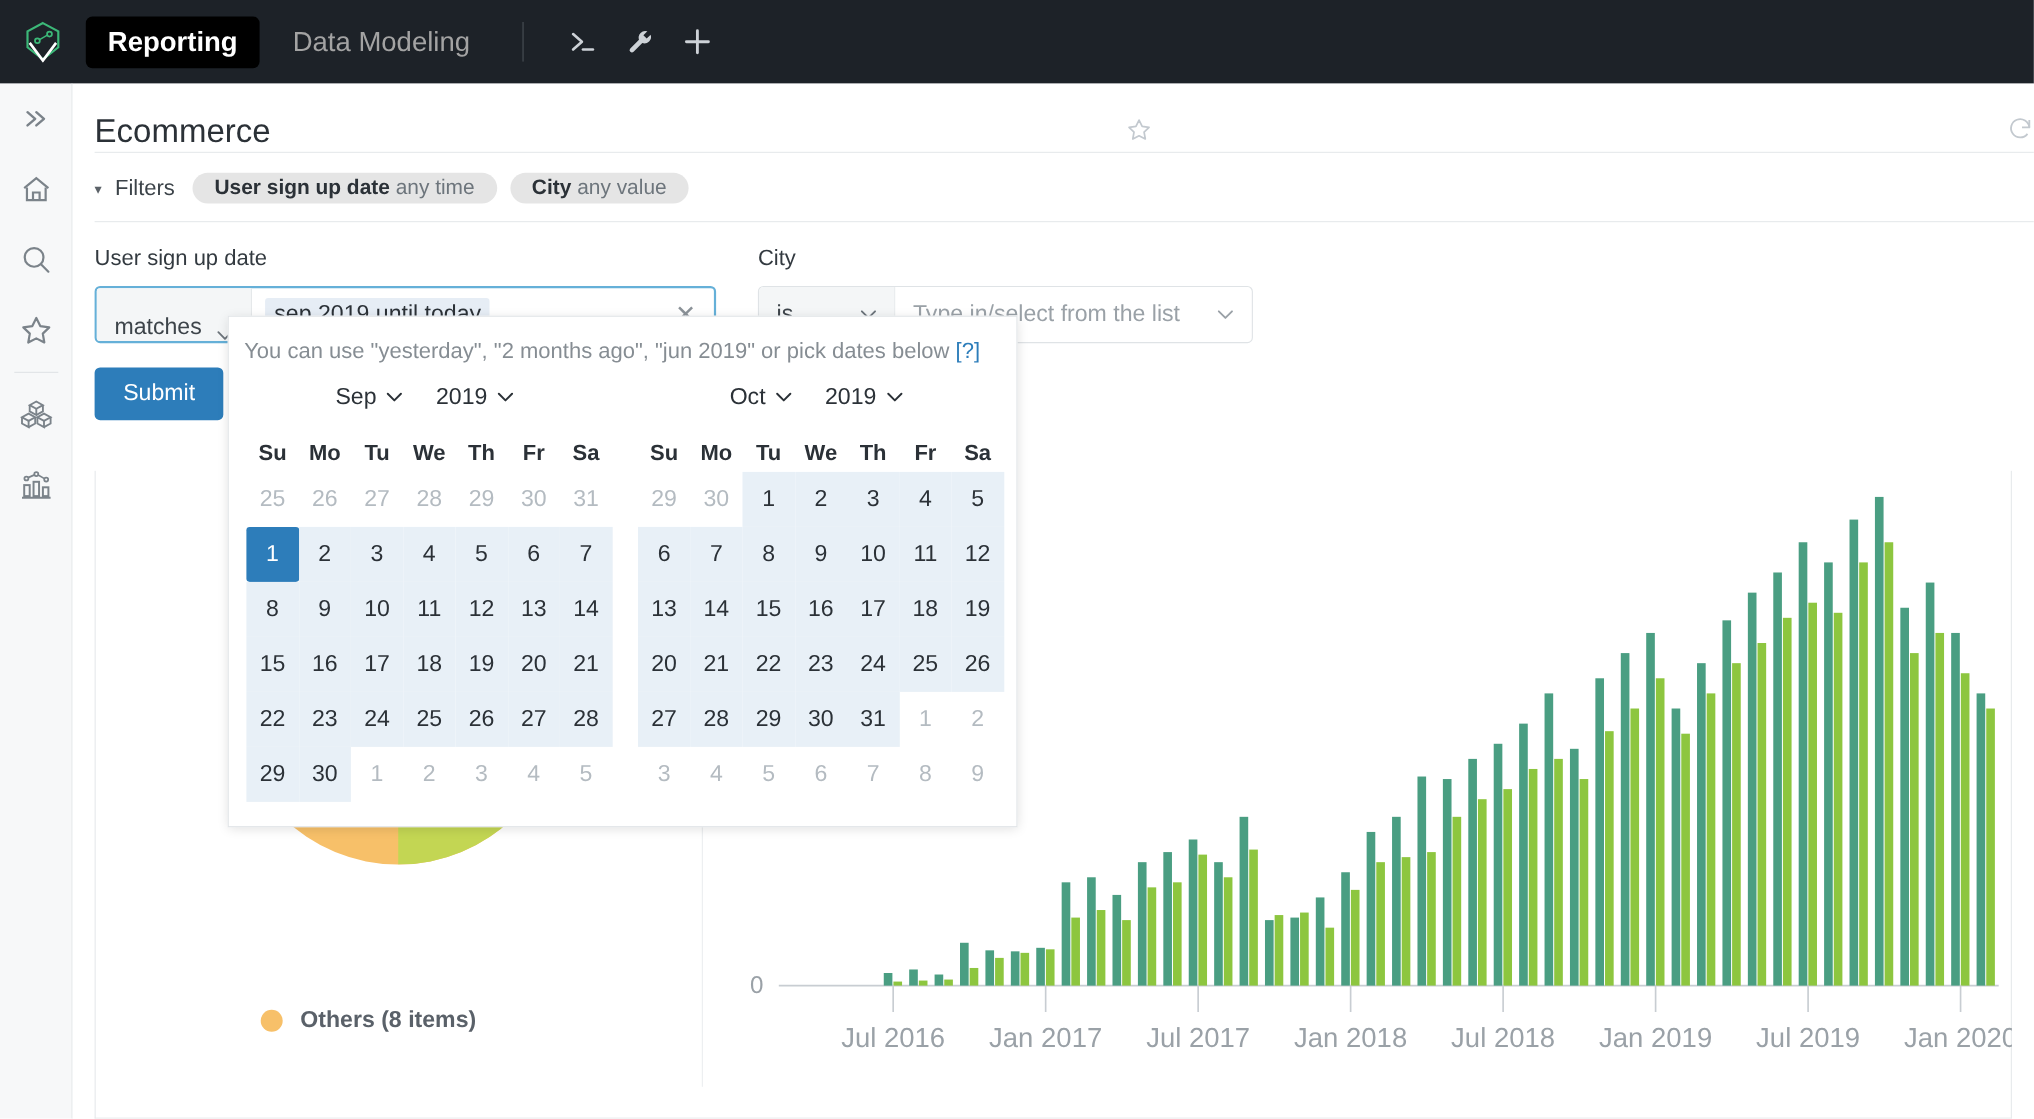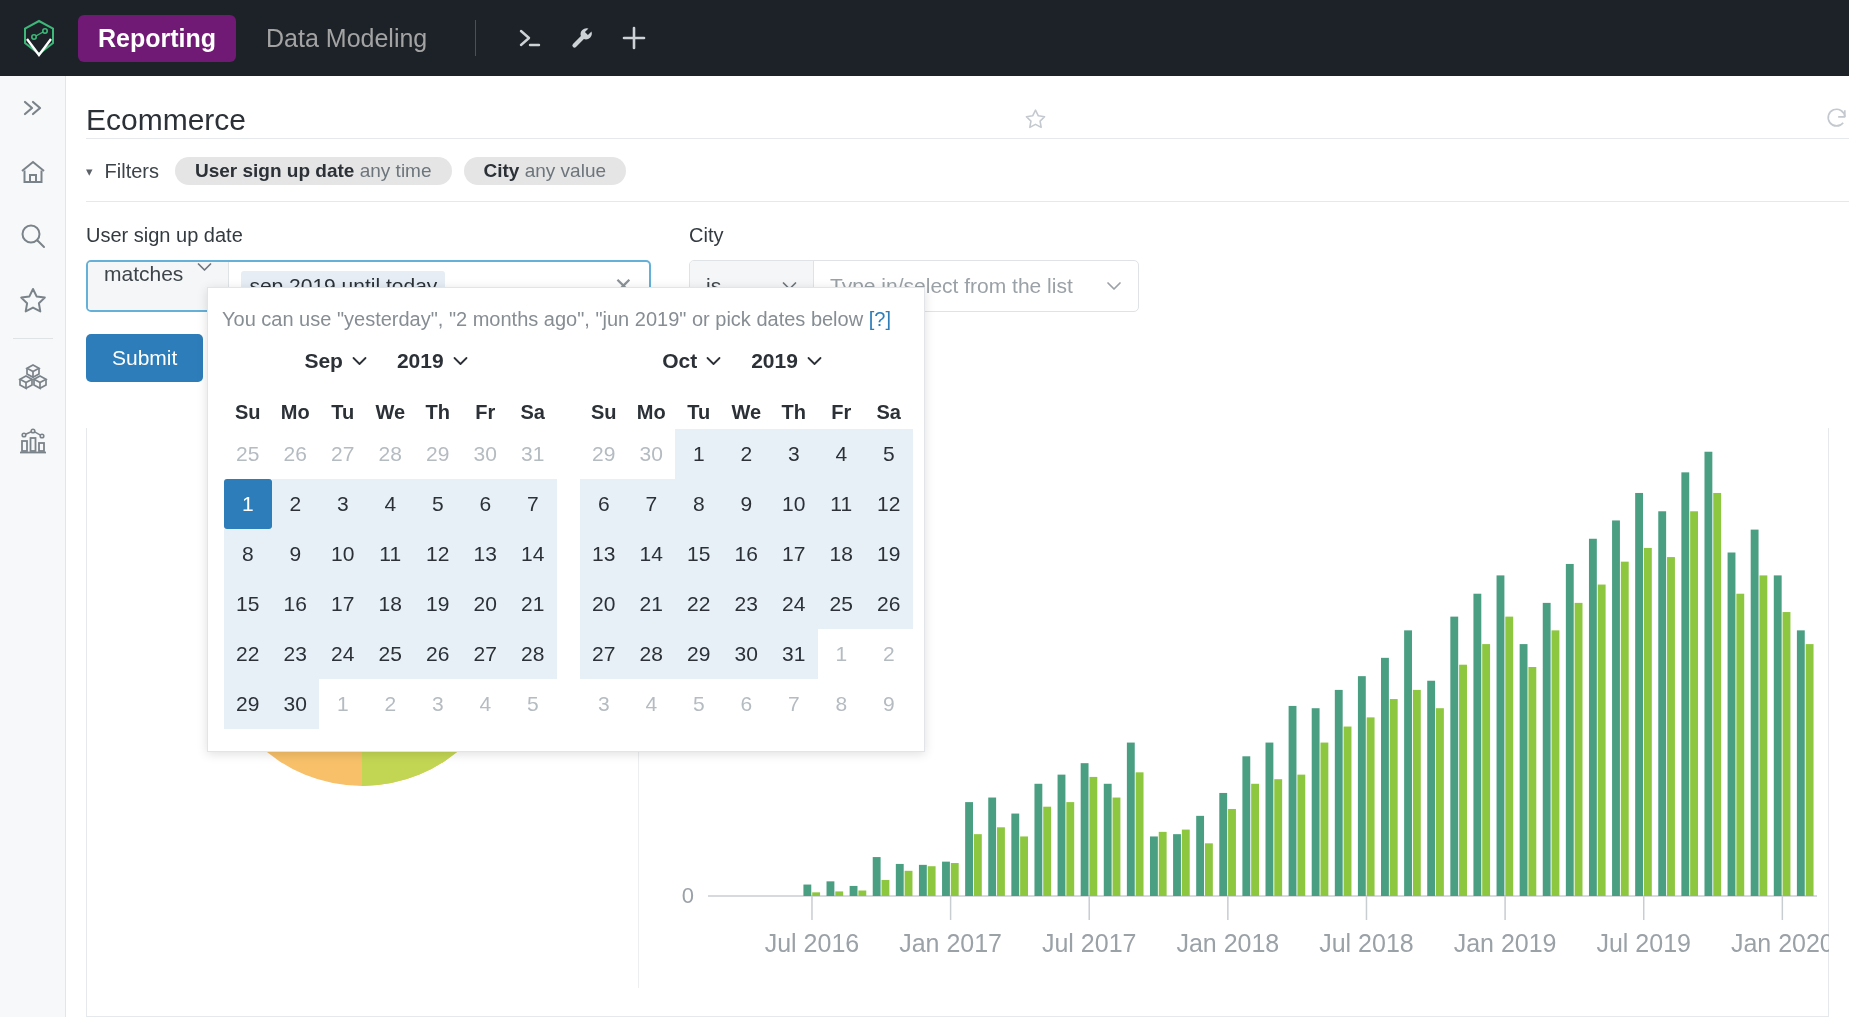--- a/index.html
+++ b/index.html
@@ -16,21 +16,21 @@
     position: absolute; left: 0; top: 0; width: 1849px; height: 76px;
     background: #1d2228;
     display: flex; align-items: center;
   }
   .logo-wrap { width: 78px; display: flex; align-items: center; justify-content: center; }
   .logo-hex { width: 34px; height: 38px; }
   .nav-tab {
     font-size: 25px; color: #e8eaec; padding: 9px 20px; border-radius: 6px;
     margin-right: 10px; cursor: pointer; white-space: nowrap;
   }
-  .nav-tab.active { background: #701a75; color: #ffffff; font-weight: bold; }
+  .nav-tab.active { background: #000000; color: #ffffff; font-weight: bold; }
   .nav-tab.inactive { color: #a3a3a3; }
   .nav-sep {
     width: 1px; height: 36px; background: #4a5057; margin: 0 28px 0 18px;
   }
   .nav-icon {
     width: 52px; height: 40px; display: flex; align-items: center; justify-content: center;
     cursor: pointer;
   }
 
   
@@ -74,21 +74,21 @@
   
   .filter-editor { padding: 22px 0 0 20px; display: flex; gap: 38px; }
   .field-group { }
   .field-label { font-size: 20px; color: #333a40; margin-bottom: 13px; }
 
   .date-control {
     display: flex; align-items: center; width: 565px; height: 52px;
     border: 2px solid #65b0d8; border-radius: 5px; background: #fff;
   }
   .op-select {
-    display: flex; align-items: flex-start; gap: 14px;
+    display: flex; align-items: flex-end; gap: 14px;
     height: 48px; padding: 0 16px; background: #f4f6f7;
     border-right: 1px solid #dfe3e6; border-radius: 3px 0 0 3px;
     font-size: 21px; color: #3d444a; cursor: pointer; min-width: 128px;
   }
   .date-input-area {
     flex: 1; display: flex; align-items: center; justify-content: space-between;
     padding: 0 16px 0 12px; height: 48px;
   }
   .token {
     background: #e6edf5; border-radius: 3px; padding: 3px 8px;
@@ -153,21 +153,21 @@
     z-index: 50;
   }
   .dp-hint {
     font-size: 20px; color: #868d93; padding: 20px 0 0 14px;
   }
   .dp-hint a { color: #2d7dba; text-decoration: none; }
   .dp-months { display: flex; padding: 18px 0 0 0; }
   .dp-month { width: 356px; }
   .dp-mhead {
     display: flex; align-items: center; justify-content: center; gap: 30px;
-    font-size: 21px; font-weight: bold; color: #2b3137; margin-bottom: 22px;
+    font-size: 21px; font-weight: normal; color: #2b3137; margin-bottom: 22px;
   }
   .dp-sel { display: flex; align-items: center; gap: 9px; cursor: pointer; }
   .dp-grid { display: grid; grid-template-columns: repeat(7, 47.5px); margin-left: 16px; }
   .dp-dow {
     height: 34px; display: flex; align-items: center; justify-content: center;
     font-size: 20px; font-weight: bold; color: #2b3137;
   }
   .dp-day {
     height: 50px; display: flex; align-items: center; justify-content: center;
     font-size: 21px; color: #2b3137; cursor: pointer;
@@ -347,20 +347,24 @@
     <div class="chart-panel">
       <div class="legend">
         <div class="donut-wrap">
           <svg width="330" height="400" viewBox="0 0 330 400">
             <circle cx="165" cy="200" r="150" fill="#f7c069"></circle>
             <circle cx="165" cy="200" r="150" fill="#c3d653" stroke="none" clip-path="inset(0 0 0 50%)"></circle>
             <circle cx="165" cy="200" r="88" fill="#ffffff"></circle>
           </svg>
         </div>
         <div class="legend-list">
+          <div class="legend-item">
+            <span class="legend-dot" style="background:#f7c069"></span>
+            <span class="legend-text">Others (8 items)</span>
+          </div>
         </div>
       </div>
 
       <div class="barchart">
         <svg class="bars-svg" id="bars-svg" width="1189" height="560" viewBox="0 0 1189 560">
             <line x1="68" y1="468" x2="1177" y2="468" stroke="#c8cdd2" stroke-width="1.5"></line>
             <text x="54" y="475" text-anchor="end" font-size="22" fill="#9aa1a7" font-family="&quot;Liberation Sans&quot;, sans-serif">0</text>
             <rect x="163.42020833333336" y="456.55" width="7.855416666666668" height="11.450000000000001" fill="#4a9e82"></rect>
             <rect x="172.1997916666667" y="464.336" width="7.855416666666668" height="3.664" fill="#8dc63f"></rect>
             <rect x="186.52437500000002" y="453.344" width="7.855416666666668" height="14.656" fill="#4a9e82"></rect>

